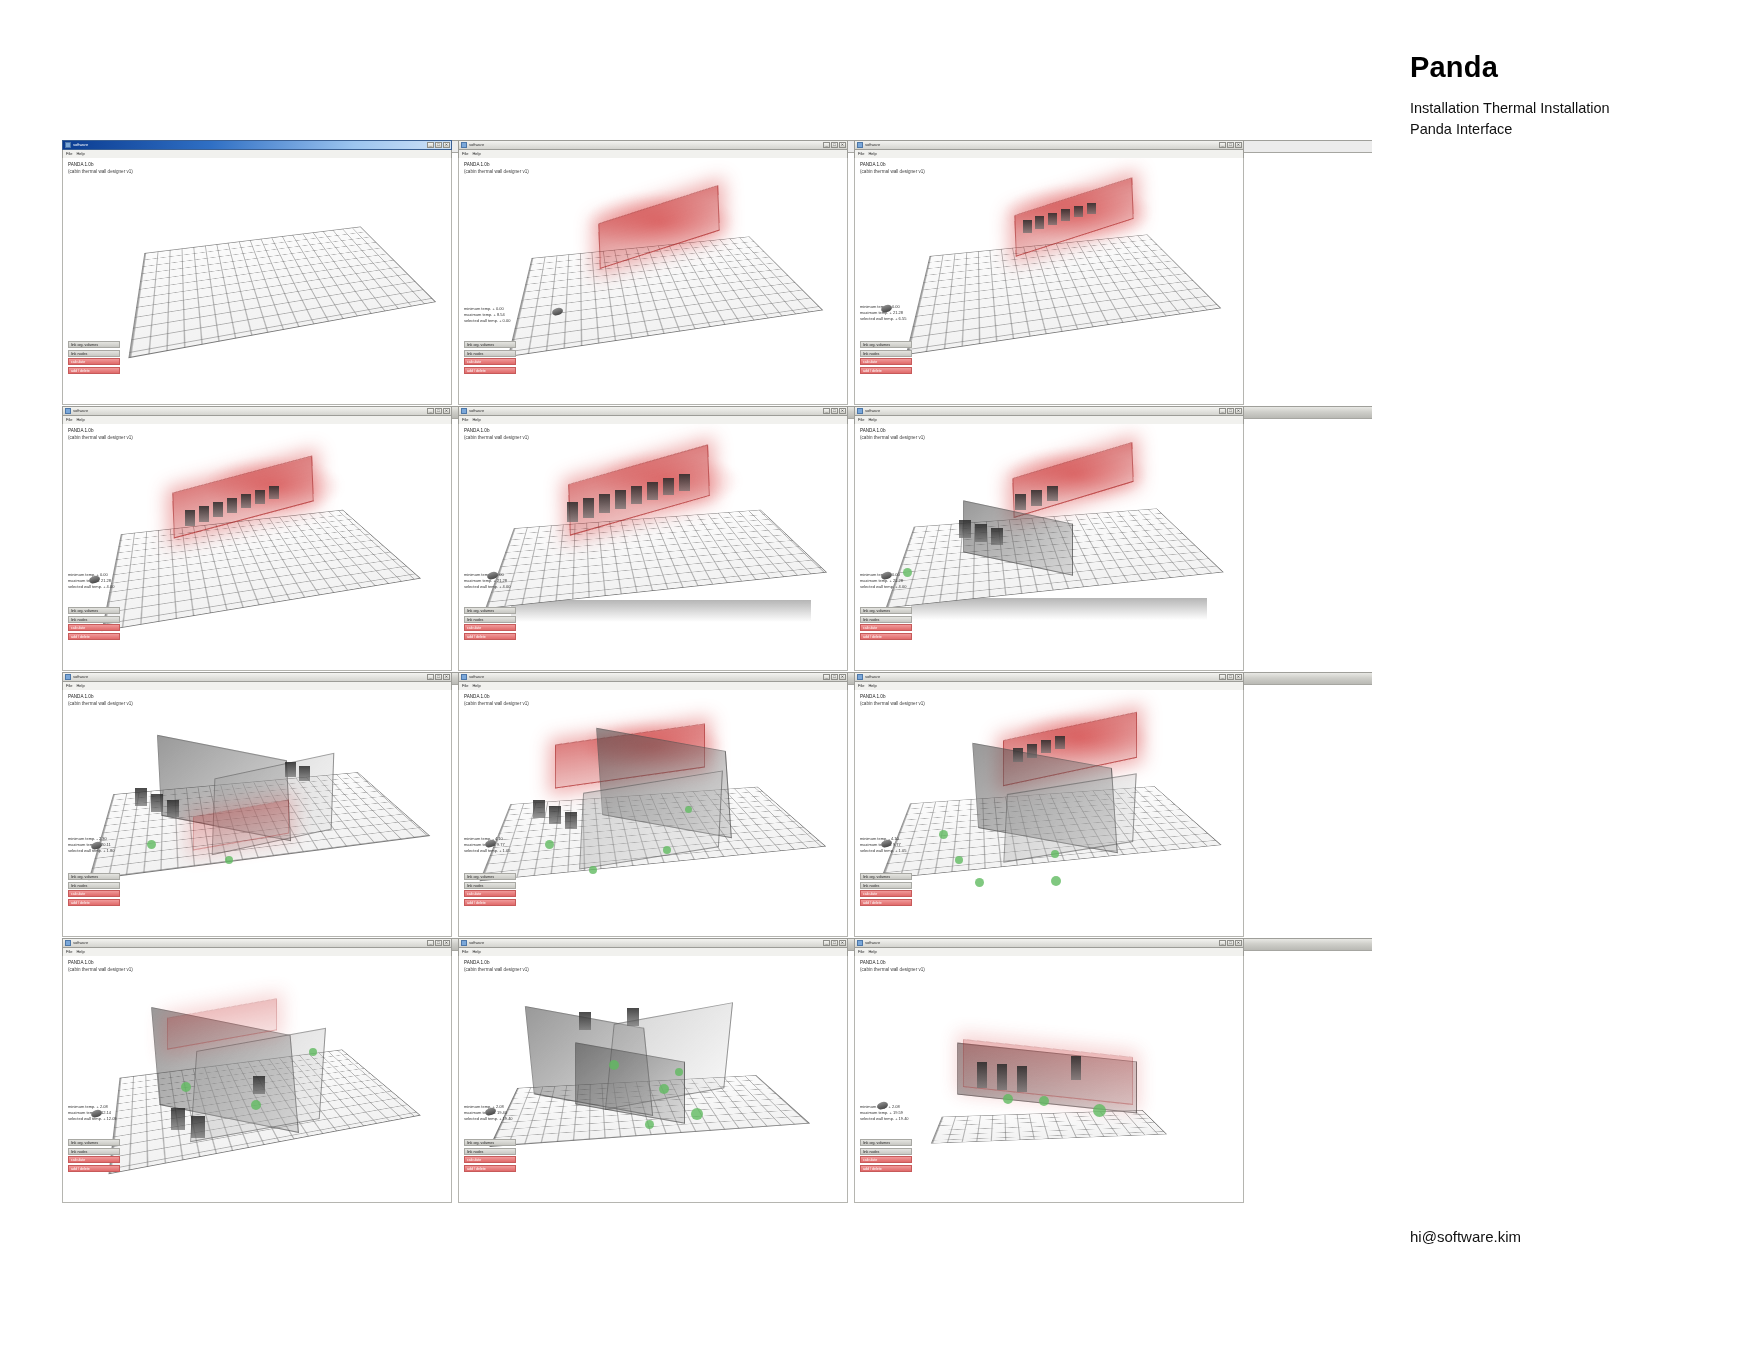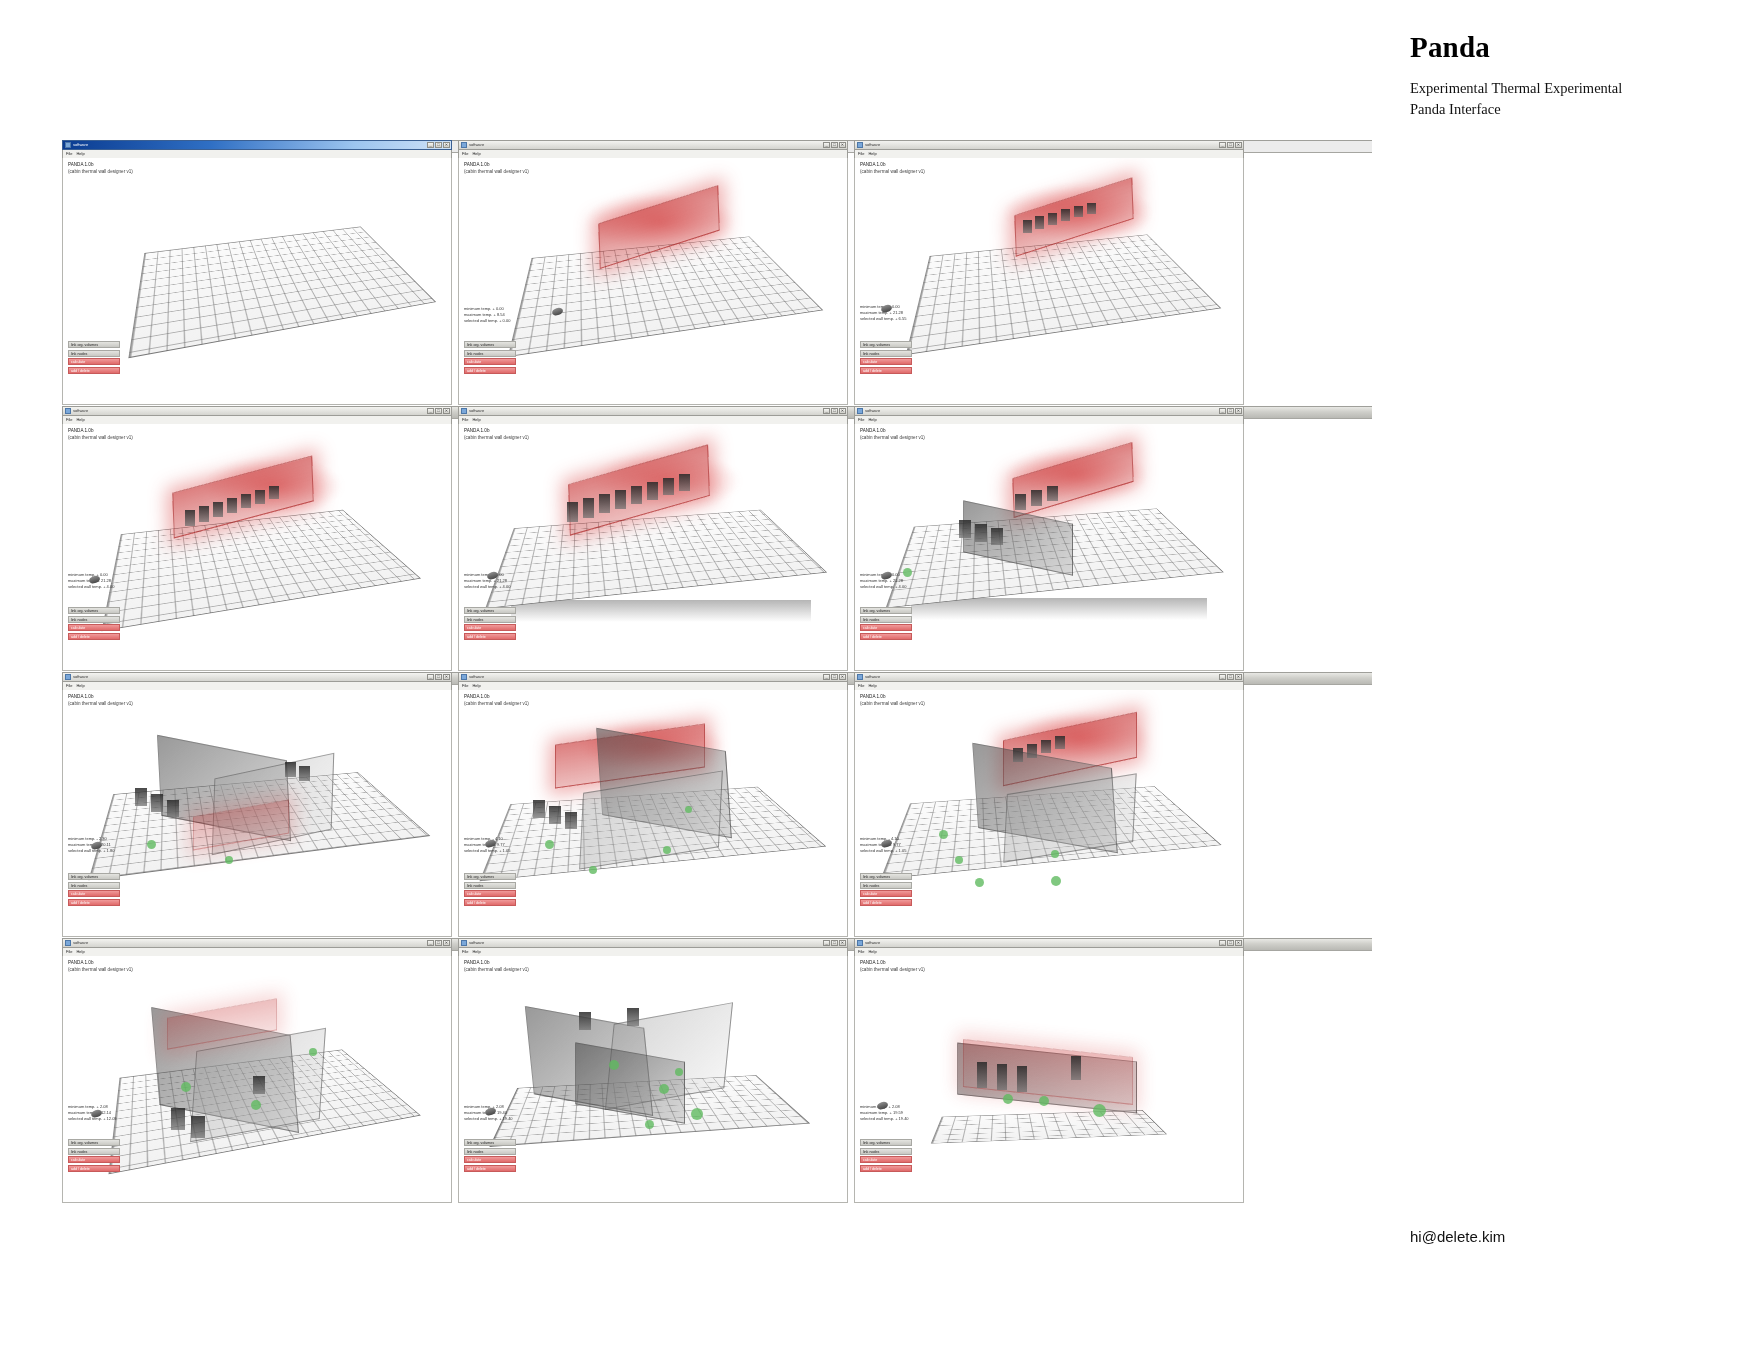--- a/index.html
+++ b/index.html
@@ -12,23 +12,22 @@
     height: 1350px;
     position: relative;
     font-family: "Liberation Sans", sans-serif;
     overflow: hidden;
   }
 
   
   .title-block {
     position: absolute;
     left: 1410px;
-    top: 32px;
+    top: 52px;
     width: 300px;
-    font-family: Liberation Serif, serif;
   }
   .title-main {
     font-size: 29px;
     font-weight: bold;
     color: #000;
     letter-spacing: 0.2px;
     line-height: 1.1;
   }
   .title-sub {
     margin-top: 14px;
@@ -256,27 +255,27 @@
     position: absolute;
     background: linear-gradient(to bottom, rgba(120,120,120,.55), rgba(180,180,180,0));
   }
 </style>
 </head>
 <body>
 
 <div class="title-block">
   <div class="title-main">Panda</div>
   <div class="title-sub">
-    <div>Experimental Thermal Experimental</div>
+    <div>Installation Thermal Installation</div>
     <div>Panda Interface</div>
   </div>
 </div>
 
 <div class="author-block">
-  <div class="author-mail">hi@delete.kim</div>
+  <div class="author-mail">hi@software.kim</div>
 </div>
 
 <div class="grid">
 
   <div class="row">
     <div class="row-bar first"></div>
 
     <div class="win c0">
       <div class="titlebar blue">
         <span class="tb-icon"></span>

